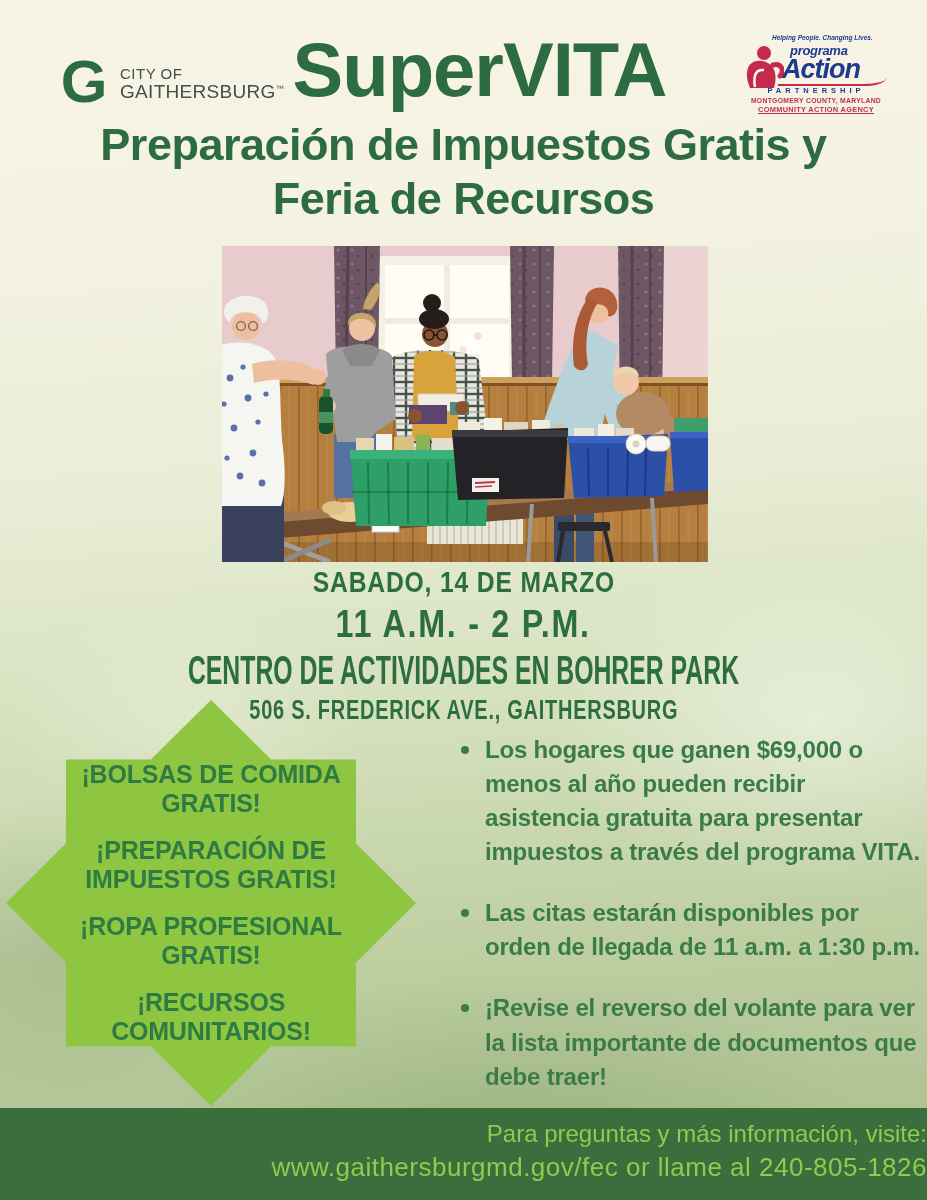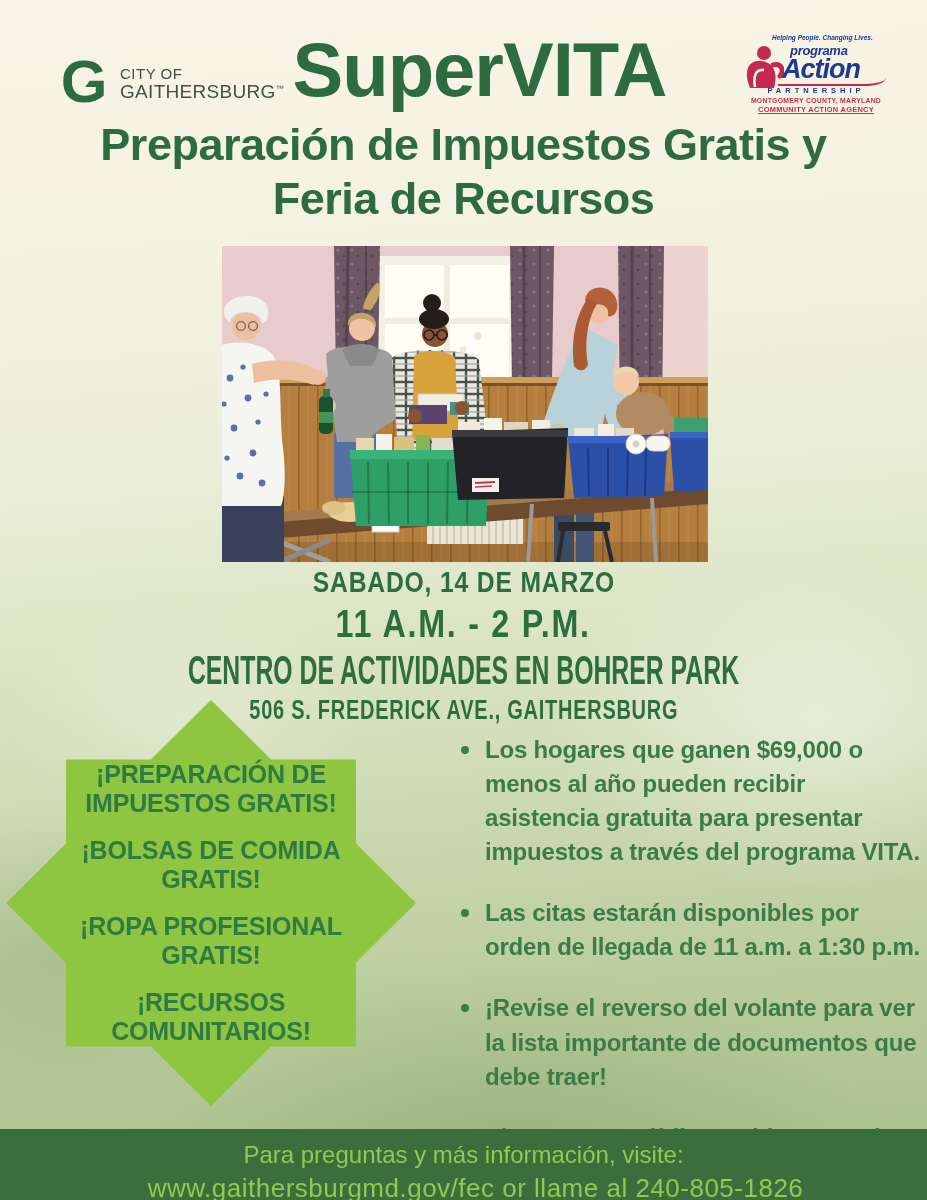--- a/index.html
+++ b/index.html
@@ -60,21 +60,21 @@
     display:flex;flex-direction:column;justify-content:center;gap:17px;text-align:center;}
   .star .item{font-size:25px;font-weight:bold;color:#2f7b44;line-height:1.18;letter-spacing:-0.2px;}
 
   
   .bullets{left:455px;top:733px;width:470px;margin:0;padding:0;list-style:none;}
   .bullets li{position:relative;padding-left:30px;margin-bottom:27px;
     font-size:24px;font-weight:bold;color:#3a7c47;line-height:1.42;letter-spacing:-0.2px;}
   .bullets li::before{content:"";position:absolute;left:6px;top:13px;width:8px;height:8px;border-radius:50%;background:#3a7c47;}
 
   
-  .footer{left:0;bottom:0;width:100%;height:71px;background:#3a6e3c;text-align:center;color:#92c94f;}
+  .footer{left:0;bottom:0;width:100%;height:92px;background:#3a6e3c;text-align:right;color:#92c94f;}
   .footer .f1{font-size:24px;margin-top:12px;}
   .footer .f2{font-size:26px;margin-top:4px;letter-spacing:.5px;padding-left:24px;}
 </style>
 </head>
 <body>
 
 <div class="page">
 
   <div class="abs city-logo">
     <span>
@@ -349,22 +349,22 @@
     <div class="d2"><span class="squish">11 A.M. - 2 P.M.</span></div>
     <div class="d3"><span class="squish">CENTRO DE ACTIVIDADES EN BOHRER PARK</span></div>
     <div class="d4"><span class="squish">506 S. FREDERICK AVE., GAITHERSBURG</span></div>
   </div>
 
   <div class="abs star">
     <svg width="410" height="406" viewBox="0 0 400 400" preserveAspectRatio="none">
       <polygon fill="#8ec641" points="200,0 258.6,58.5 341.4,58.6 341.5,141.4 400,200 341.5,258.6 341.4,341.4 258.6,341.5 200,400 141.4,341.5 58.6,341.4 58.5,258.6 0,200 58.5,141.4 58.6,58.6 141.4,58.5"></polygon>
     </svg>
     <div class="star-text">
+      <div class="item">¡BOLSAS DE COMIDA GRATIS!</div>
       <div class="item">¡PREPARACIÓN DE IMPUESTOS GRATIS!</div>
-      <div class="item">¡BOLSAS DE COMIDA GRATIS!</div>
       <div class="item">¡ROPA PROFESIONAL GRATIS!</div>
       <div class="item">¡RECURSOS COMUNITARIOS!</div>
     </div>
   </div>
 
   <ul class="abs bullets">
     <li>Los hogares que ganen $69,000 o menos al año pueden recibir asistencia gratuita para presentar impuestos a través del programa VITA.</li>
     <li>Las citas estarán disponibles por orden de llegada de 11 a.m. a 1:30 p.m.</li>
     <li>¡Revise el reverso del volante para ver la lista importante de documentos que debe traer!</li>
     <li>El evento es público y abierto a todos.</li>

